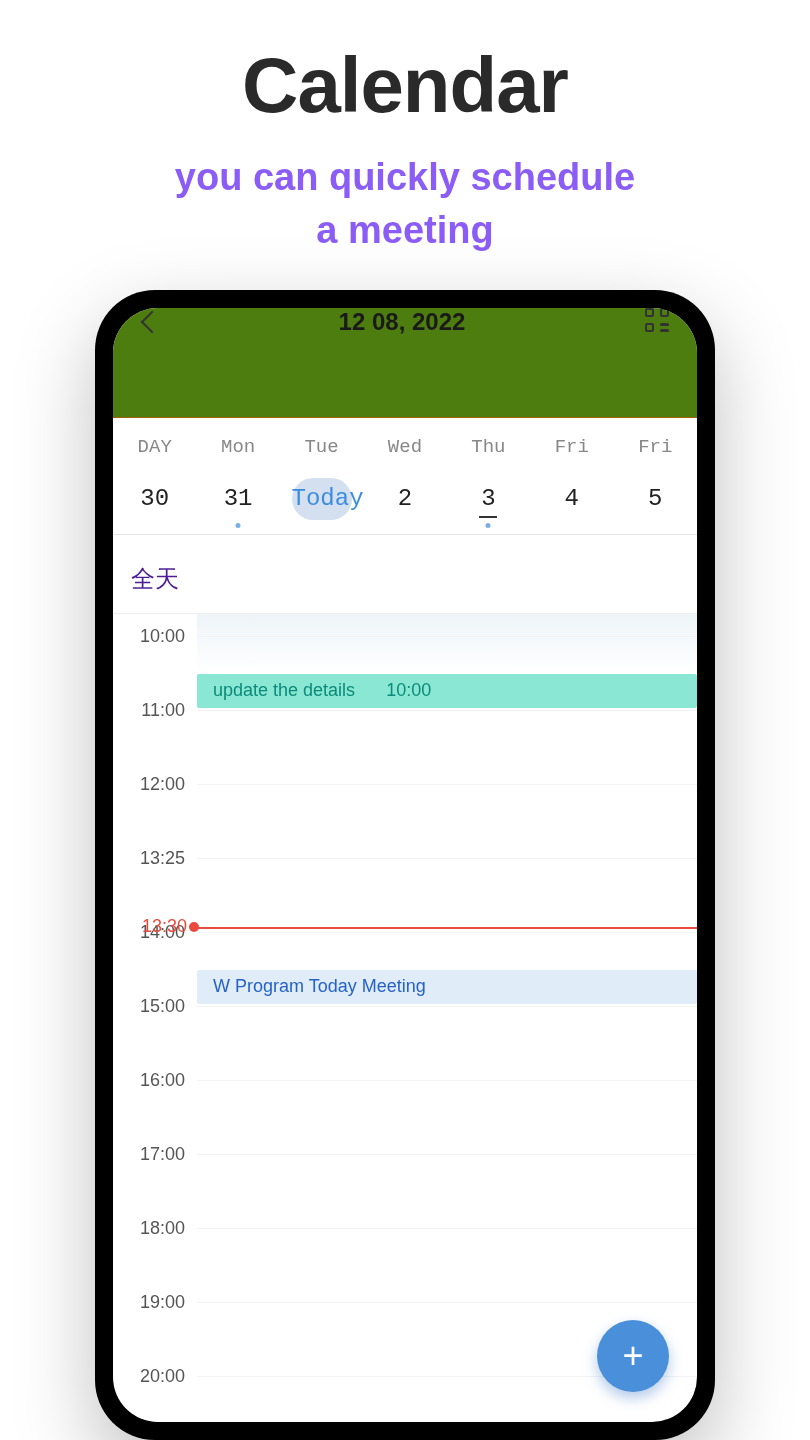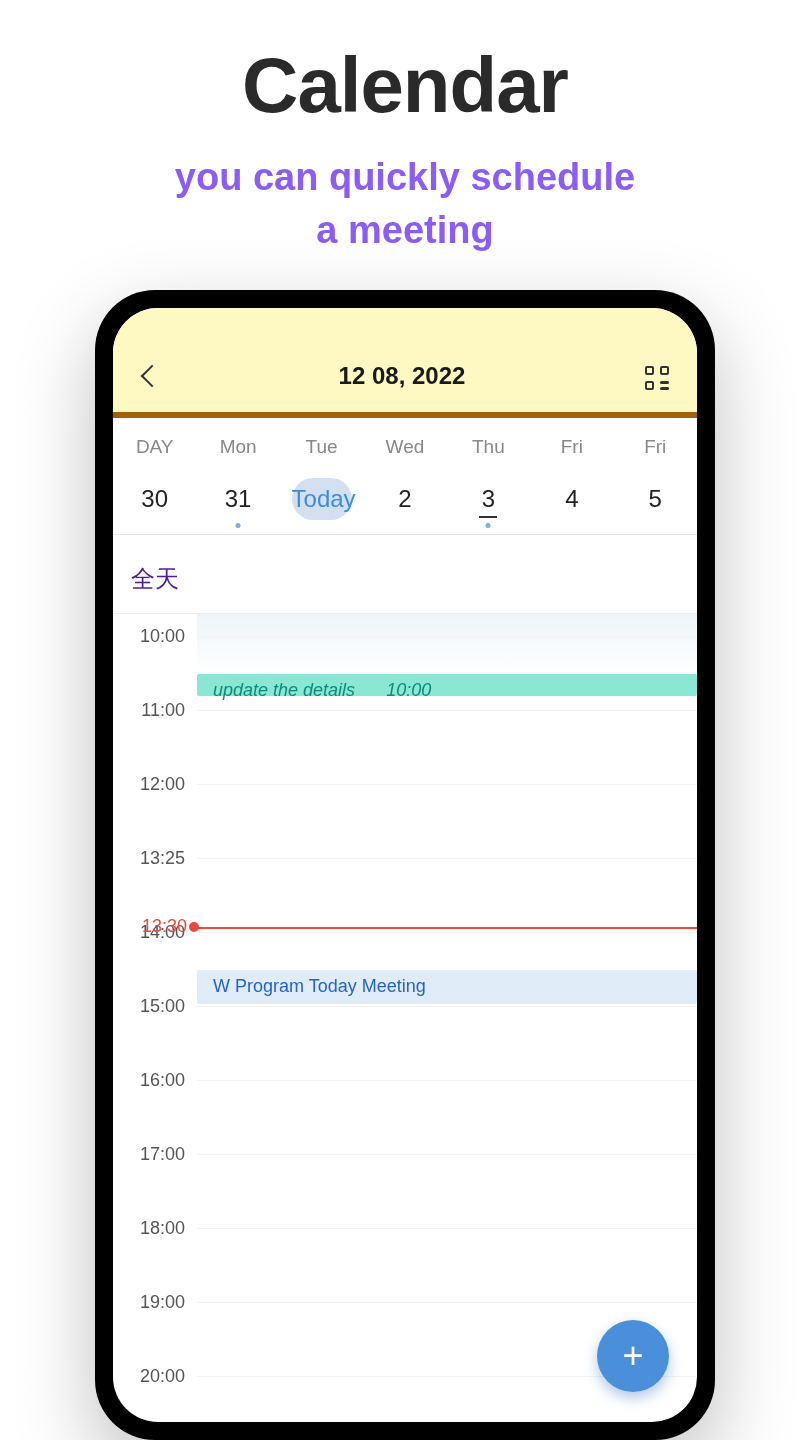--- a/index.html
+++ b/index.html
@@ -46,26 +46,26 @@
     .phone-screen {
       background: #fff;
       width: 100%;
       height: 100%;
       border-radius: 45px;
       overflow: hidden;
       position: relative;
     }
     .app-header {
       height: 110px;
-      background: #fef9c3;
+      background: #4d7c0f;
       display: flex;
-      align-items: flex-end;
+      align-items: flex-start;
       justify-content: space-between;
       padding: 0 28px 22px 28px;
-      border-bottom: 6px solid #a16207;
+      border-bottom: 1px solid #a16207;
     }
     .back-chevron {
       width: 18px;
       height: 28px;
       position: relative;
     }
     .back-chevron::before {
       content: "";
       position: absolute;
       width: 14px;
@@ -93,20 +93,21 @@
     }
     .grid-icon .tl { width: 9px; height: 9px; top: 0; left: 0; }
     .grid-icon .tr { width: 9px; height: 9px; top: 0; right: 0; }
     .grid-icon .bl { width: 9px; height: 9px; bottom: 0; left: 0; }
     .grid-icon .br1 { width: 9px; height: 3px; bottom: 6px; right: 0; background:#333; border:none;}
     .grid-icon .br2 { width: 9px; height: 3px; bottom: 0; right: 0; background:#333; border:none;}
     .week-strip {
       display: flex;
       padding: 18px 0 14px 0;
       border-bottom: 1px solid #e5e5e5;
+      font-family: Liberation Mono, monospace;
     }
     .day-col {
       flex: 1;
       text-align: center;
     }
     .day-header {
       font-size: 19px;
       color: #888;
       margin-bottom: 20px;
     }
@@ -183,22 +184,21 @@
       left: 84px;
       right: 0;
       padding: 6px 16px;
       font-size: 18px;
       border-radius: 2px;
     }
     .event-teal {
       background: #8ae7d4;
       color: #0d8b7a;
       top: 60px;
-      height: 22px;
-      font-style: italic;
+      height: 34px;
     }
     .event-teal .etime { margin-left: 26px; }
     .event-blue {
       background: #e1ecf9;
       color: #2563c8;
       top: 356px;
       height: 34px;
     }
     .current-time {
       position: absolute;

